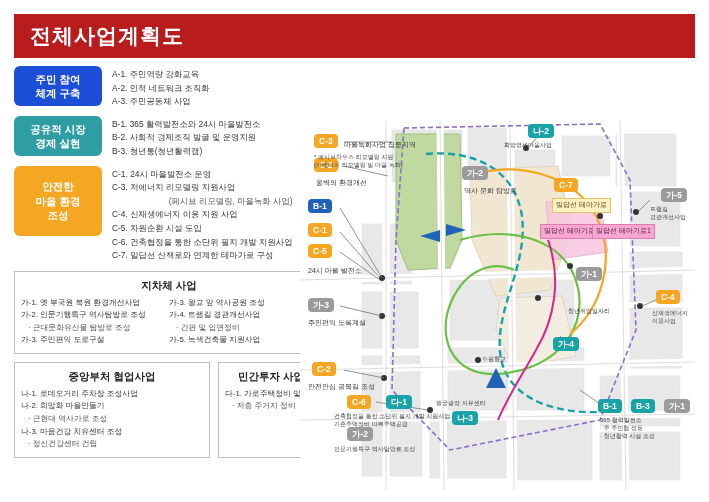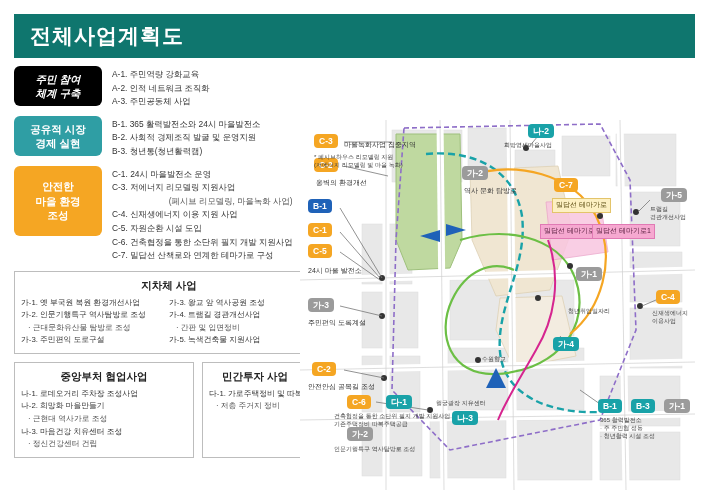--- a/index.html
+++ b/index.html
@@ -7,42 +7,42 @@
     width:709px;height:502px;
     background:#ffffff;
     font-family:"Liberation Sans","DejaVu Sans",sans-serif;
     color:#222;
     overflow:hidden;
     position:relative;
   }
   
   .title-bar{
     position:absolute;left:14px;top:14px;width:681px;height:44px;
-    background:#0f766e;
+    background:#b91c1c;
     display:flex;align-items:center;
   }
   .title-bar .t{
     color:#ffffff;font-size:21px;font-weight:bold;letter-spacing:1px;
     padding-left:16px;
   }
   
   .left{
     position:absolute;left:14px;top:66px;width:310px;
   }
   .goal-row{
     display:flex;align-items:flex-start;margin-bottom:7px;
   }
   .goal-badge{
     width:88px;flex:0 0 88px;
     border-radius:6px;
     color:#fff;font-size:10.5px;font-weight:bold;line-height:1.35;
     display:flex;align-items:center;justify-content:center;
     text-align:center;padding:6px 2px;box-sizing:border-box;
   }
-  .g1{background:#000000;min-height:36px;font-style:italic;}
+  .g1{background:#1d4ed8;min-height:36px;}
   .g2{background:#2f9ea4;min-height:36px;}
   .g3{background:#f5a623;min-height:70px;}
   .goal-items{
     padding-left:10px;font-size:8.4px;line-height:1.62;color:#333;
     padding-top:2px;
   }
   .goal-items div{white-space:nowrap;}
   .sub{padding-left:8px;color:#555;text-align:right;}
   
   .box{
@@ -52,21 +52,21 @@
   .box-title{
     text-align:center;font-size:10.5px;font-weight:bold;color:#222;
     padding:3px 0 4px 0;
   }
   .two-col{display:flex;}
   .col{width:50%;font-size:7.8px;line-height:1.6;color:#333;}
   .col div{white-space:nowrap;}
   .ind{padding-left:7px;color:#555;}
   .bottom-row{display:flex;margin-top:8px;gap:8px;}
   .bottom-row .box{margin-top:0;}
-  .b1{width:180px;}
+  .b1{width:196px;}
   .b2{width:106px;}
   .bl{font-size:7.8px;line-height:1.62;color:#333;}
   .bl div{white-space:nowrap;}
 
   
   .map{
     position:absolute;left:300px;top:120px;width:395px;height:370px;
     overflow:hidden;
   }
   .map svg{display:block;}

